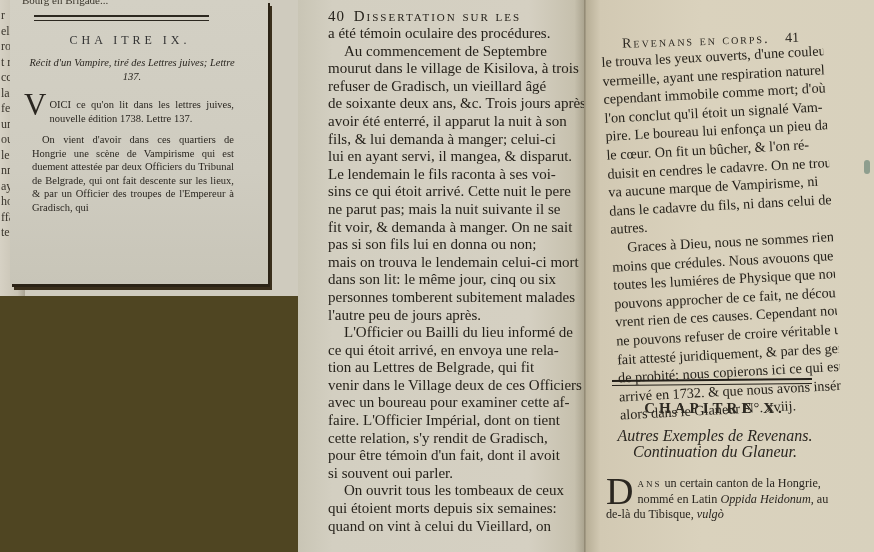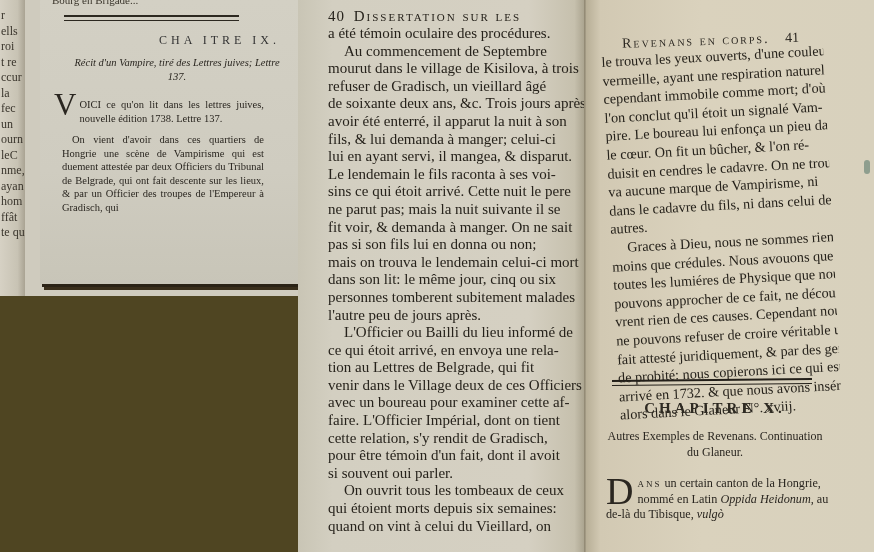--- a/index.html
+++ b/index.html
@@ -16,39 +16,39 @@
   #left-prev-page {
     position: absolute; left: 0; top: 0; width: 25px; height: 296px;
     background: linear-gradient(90deg, #d6d1c4, #c8c3b4 70%, #a9a393);
     overflow: hidden;
   }
   #left-prev-page .frag {
     font-family: "Liberation Serif", serif; font-size: 12px; line-height: 15.5px;
     color: #3a352c; position: absolute; left: 1px; top: 8px; white-space: nowrap;
   }
   #left-page {
-    position: absolute; left: 40px; top: 0; width: 258px; height: 284px;
+    position: absolute; left: 10px; top: 0; width: 258px; height: 284px;
     background: linear-gradient(180deg, #d3d0c4 0%, #cfccc0 60%, #c8c5b8 100%);
     box-shadow: 2px 3px 0 #2b2316, 4px 6px 0 #3a2f1c;
   }
   #left-page .running-head {
     position: absolute; top: -6px; left: 12px; font-size: 11px; color: #3b362c;
     font-family: "Liberation Serif", serif;
   }
   #left-page .rule {
     position: absolute; left: 24px; top: 15px; width: 175px; height: 3px;
     border-top: 2px solid #2c2820; border-bottom: 1px solid #2c2820;
   }
   #left-page .chapter-title {
-    position: absolute; top: 33px; left: 0; width: 240px; text-align: right;
+    position: absolute; top: 33px; left: 0; width: 240px; text-align: center;
     font-family: "Liberation Serif", serif; font-size: 12px; letter-spacing: 4px; color: #333;
   }
   #left-page .subtitle {
     position: absolute; top: 56px; left: 14px; width: 216px; text-align: center;
-    font-family: "Liberation Serif", serif; font-style: italic; font-size: 10.5px; line-height: 14px; margin-left: 15px;
+    font-family: "Liberation Serif", serif; font-style: italic; font-size: 10.5px; line-height: 14px;
   }
   #left-page .body {
     position: absolute; top: 90px; left: 14px; width: 218px;
     font-family: "Liberation Serif", serif; font-size: 10.5px; line-height: 13.5px;
     text-align: justify;
   }
   #left-page .dropcap {
     float: left; font-size: 31px; line-height: 25px; margin: 2px 3px 0 0; color: #2a2620;
   }
   #left-page p { margin: 8px; }
@@ -90,21 +90,21 @@
   #page-41 .rule2 {
     position: absolute; left: 26px; top: 379px; width: 200px; height: 3px;
     border-top: 2px solid #231f19; border-bottom: 1px solid #231f19; transform: rotate(-0.6deg);
   }
   #page-41 .ch10 {
     position: absolute; left: 24px; top: 400px; width: 210px; text-align: center;
     font-family: "Liberation Serif", serif; font-size: 15px; letter-spacing: 4px; color: #2e2a22; font-weight: bold;
   }
   #page-41 .ch10-sub {
     position: absolute; left: 18px; top: 428px; width: 222px; text-align: center;
-    font-family: "Liberation Serif", serif; font-size: 12px; line-height: 16px;
+    font-family: "Liberation Serif", serif; font-style: italic; font-size: 16px; line-height: 16px;
   }
   #page-41 .ch10-body {
     position: absolute; left: 20px; top: 476px; width: 226px;
     font-family: "Liberation Serif", serif; font-size: 12.2px; line-height: 15.5px;
   }
   #page-41 .ch10-body .dropcap2 {
     float: left; font-size: 38px; line-height: 30px; margin: 0 4px 0 0;
   }
   #page-41 .ch10-body .i { font-style: italic; }
   #page-41 .ch10-body .sc { font-variant: small-caps; letter-spacing: 2px; }

